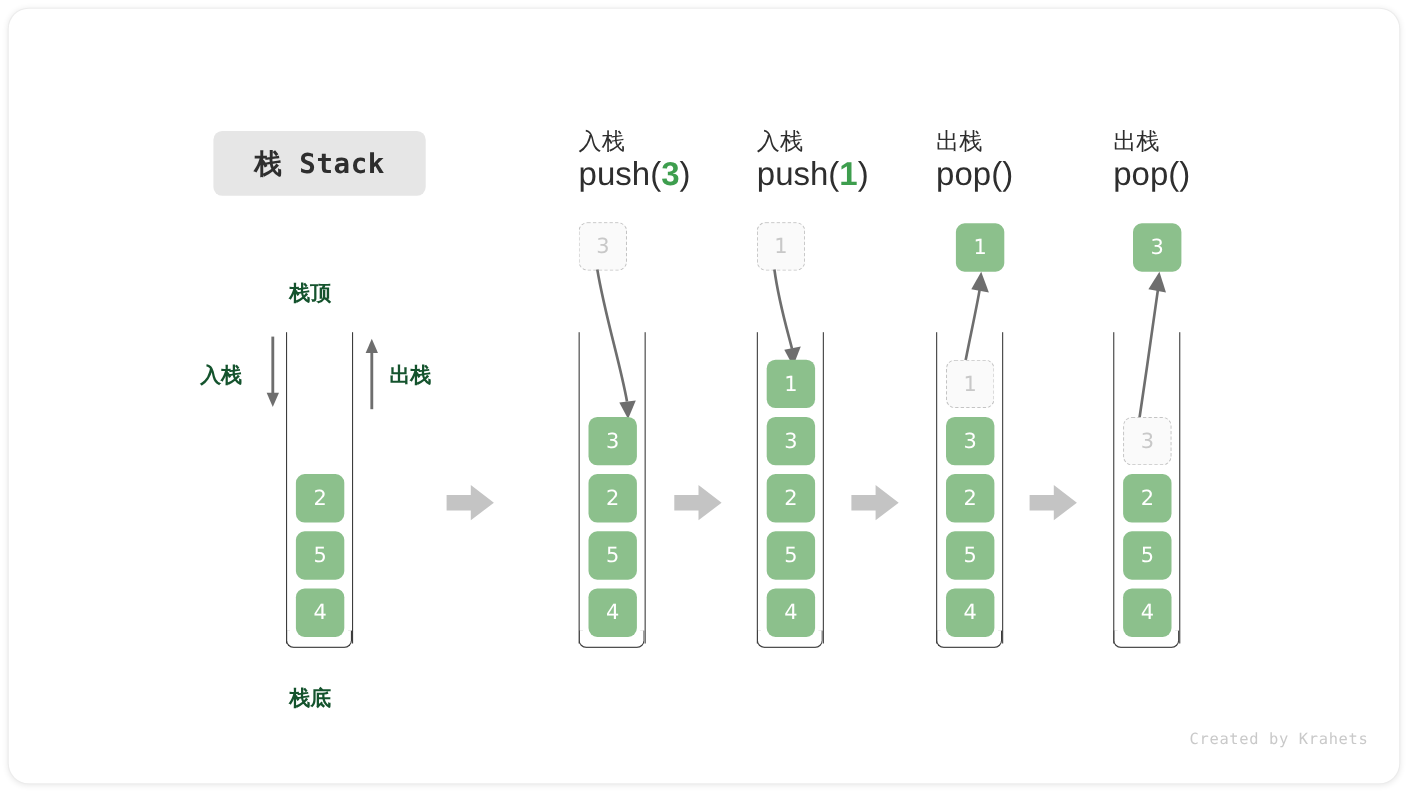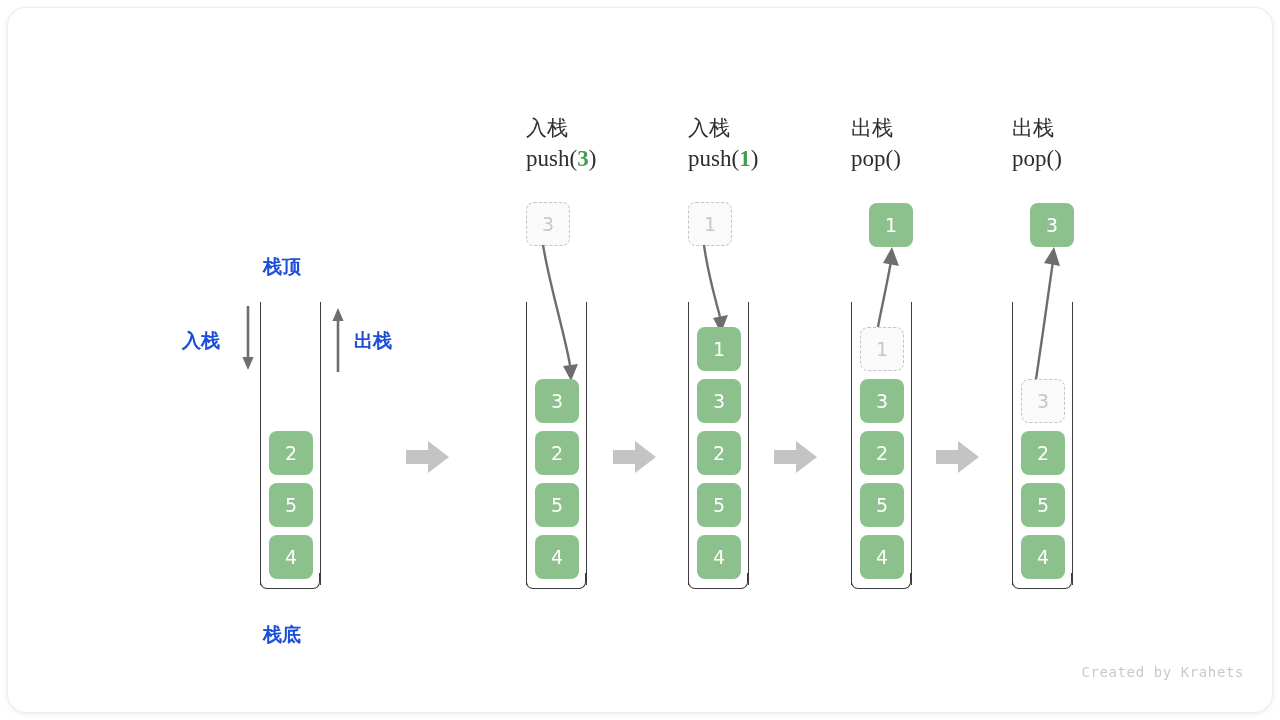--- a/index.html
+++ b/index.html
@@ -39,38 +39,38 @@
     font-size: 25px;
     font-weight: bold;
     color: #2e2e2e;
     letter-spacing: 0.5px;
   }
 
   
   .cn-label {
     font-size: 19px;
     font-weight: bold;
-    color: #1d4ed8;
+    color: #14532d;
     white-space: nowrap;
   }
   .op-label {
     white-space: nowrap;
     text-align: left;
   }
   .op-label .cn {
     display: block;
     font-size: 21px;
     color: #2e2e2e;
     line-height: 30px;
     white-space: nowrap;
   }
   .op-label .code {
     display: block;
-    font-family: Liberation Serif, serif;
-    font-size: 23px;
+    font-family: Liberation Sans, sans-serif;
+    font-size: 30px;
     color: #2e2e2e;
     line-height: 32px;
     white-space: nowrap;
   }
   .op-label .code .arg {
     color: #3e9e4e;
     font-weight: bold;
   }
 
   
@@ -134,20 +134,23 @@
     white-space: nowrap;
   }
 
   svg { display: block; overflow: visible; }
 </style>
 </head>
 <body>
 
 <div id="card">
 
+  <div class="abs" id="title-badge">
+    <span class="txt">栈 Stack</span>
+  </div>
 
   <div class="abs" style="left:160px; top:230px; width:260px; height:420px;">
 
     <div class="abs cn-label" style="left:95px; top:16px;">栈顶</div>
 
     <div class="abs cn-label" style="left:95px; top:384px;">栈底</div>
 
     <div class="abs cn-label" style="left:14px; top:90px;">入栈</div>
 
     <svg class="abs" style="left:72px; top:68px;" width="16" height="66" viewBox="0 0 16 66">

